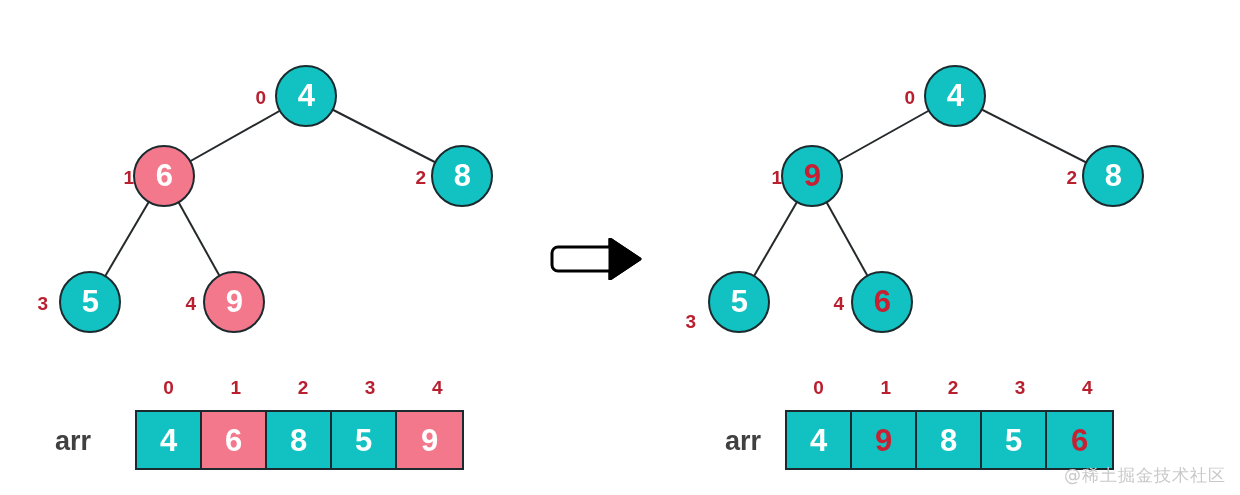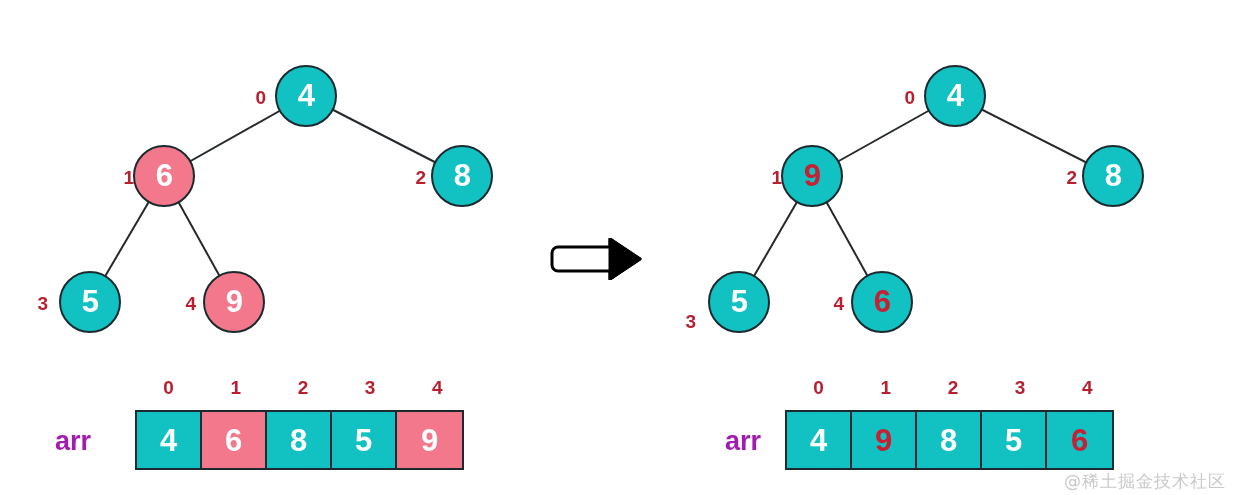--- a/index.html
+++ b/index.html
@@ -79,21 +79,21 @@
     top: 378px;
     left: 0;
     width: 620px;
     height: 100px;
   }
   .arr-label {
     position: absolute;
     top: 50px;
     font-size: 27px;
     font-weight: bold;
-    color: #a21caf;
+    color: #404040;
     line-height: 1;
     letter-spacing: 0px;
   }
   .cells {
     position: absolute;
     top: 32px;
     display: flex;
     border: 2.2px solid #1b2a2e;
     box-sizing: content-box;
   }
@@ -133,21 +133,21 @@
     left: 548px;
     top: 238px;
     width: 96px;
     height: 42px;
   }
 
   
   #watermark {
     position: absolute;
     right: 14px;
-    bottom: 2px;
+    bottom: 8px;
     color: #c9c9c9;
     font-size: 17px;
     font-family: "DejaVu Sans", sans-serif;
     letter-spacing: 1px;
     white-space: nowrap;
   }
 </style>
 </head>
 <body>
 

